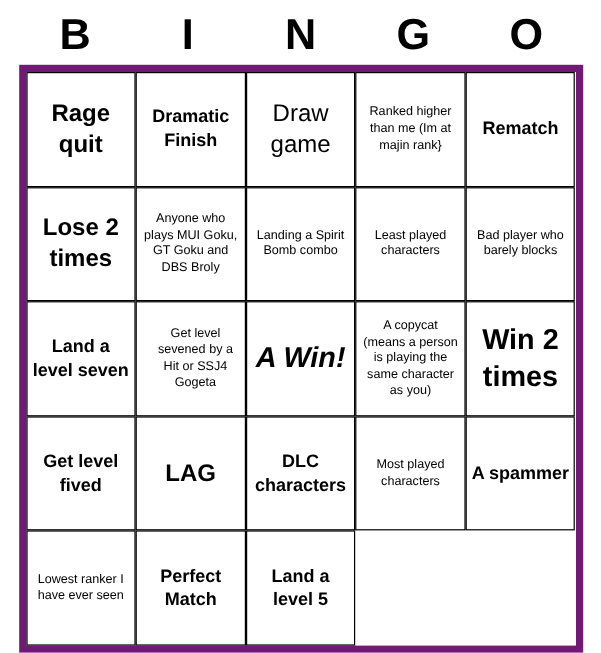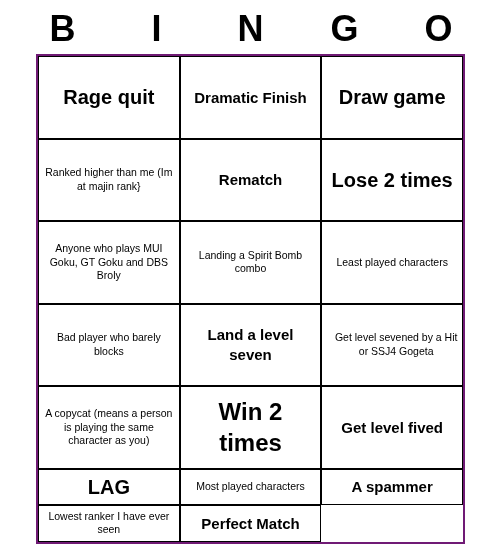--- a/index.html
+++ b/index.html
@@ -19,25 +19,25 @@
       padding: 8px 0 4px 0;
     }
     .bingo-letter {
       font-size: 36px;
       font-weight: bold;
       width: 86px;
       text-align: center;
     }
     .bingo-grid {
       display: grid;
-      grid-template-columns: repeat(3, 1fr);
+      grid-template-columns: repeat(5, 1fr);
       grid-template-rows: repeat(5, 1fr);
-      width: 429px;
+      width: 470px;
       height: 490px;
-      border: 2px solid #701a75;
+      border: 6px solid #701a75;
     }
     .bingo-cell {
       border: 1.5px solid #000;
       display: flex;
       align-items: center;
       justify-content: center;
       text-align: center;
       padding: 4px;
       font-size: 11px;
       line-height: 1.3;
@@ -51,31 +51,34 @@
   <span class="bingo-letter">B</span>
   <span class="bingo-letter">I</span>
   <span class="bingo-letter">N</span>
   <span class="bingo-letter">G</span>
   <span class="bingo-letter">O</span>
 </div>
 
 <div class="bingo-grid" id="bingo-grid">
 <div class="bingo-cell" style="font-size: 20px; font-weight: bold;">Rage quit</div>
     <div class="bingo-cell" style="font-size: 15px; font-weight: bold;">Dramatic Finish</div>
-    <div class="bingo-cell" style="font-size: 20px; font-weight: bold;">Draw game</div>
+    <div class="bingo-cell" style="font-size: 20px; font-weight: normal;">Draw game</div>
     <div class="bingo-cell" style="font-size: 10.5px;">Ranked higher than me (Im at majin rank}</div>
     <div class="bingo-cell" style="font-size: 15px; font-weight: bold;">Rematch</div>
     <div class="bingo-cell" style="font-size: 20px; font-weight: bold;">Lose 2 times</div>
     <div class="bingo-cell" style="font-size: 10.5px;">Anyone who plays MUI Goku, GT Goku and DBS Broly</div>
     <div class="bingo-cell" style="font-size: 10.5px;">Landing a Spirit Bomb combo</div>
     <div class="bingo-cell" style="font-size: 10.5px;">Least played characters</div>
     <div class="bingo-cell" style="font-size: 10.5px;">Bad player who barely blocks</div>
     <div class="bingo-cell" style="font-size: 15px; font-weight: bold;">Land a level seven</div>
     <div class="bingo-cell" style="font-size: 10.5px; padding-left: 12px;">Get level sevened by a Hit or SSJ4 Gogeta</div>
+    <div class="bingo-cell" style="font-size: 24px; font-weight: bold; font-style: italic;">A Win!</div>
     <div class="bingo-cell" style="font-size: 10.5px;">A copycat (means a person is playing the same character as you)</div>
     <div class="bingo-cell" style="font-size: 24px; font-weight: bold;">Win 2 times</div>
     <div class="bingo-cell" style="font-size: 15px; font-weight: bold;">Get level fived</div>
     <div class="bingo-cell" style="font-size: 20px; font-weight: bold;">LAG</div>
+    <div class="bingo-cell" style="font-size: 15px; font-weight: bold;">DLC characters</div>
     <div class="bingo-cell" style="font-size: 10.5px;">Most played characters</div>
     <div class="bingo-cell" style="font-size: 15px; font-weight: bold;">A spammer</div>
     <div class="bingo-cell" style="font-size: 10.5px;">Lowest ranker I have ever seen</div>
     <div class="bingo-cell" style="font-size: 15px; font-weight: bold;">Perfect Match</div>
+    <div class="bingo-cell" style="font-size: 15px; font-weight: bold;">Land a level 5</div>
   </div>
 
 </body></html>

